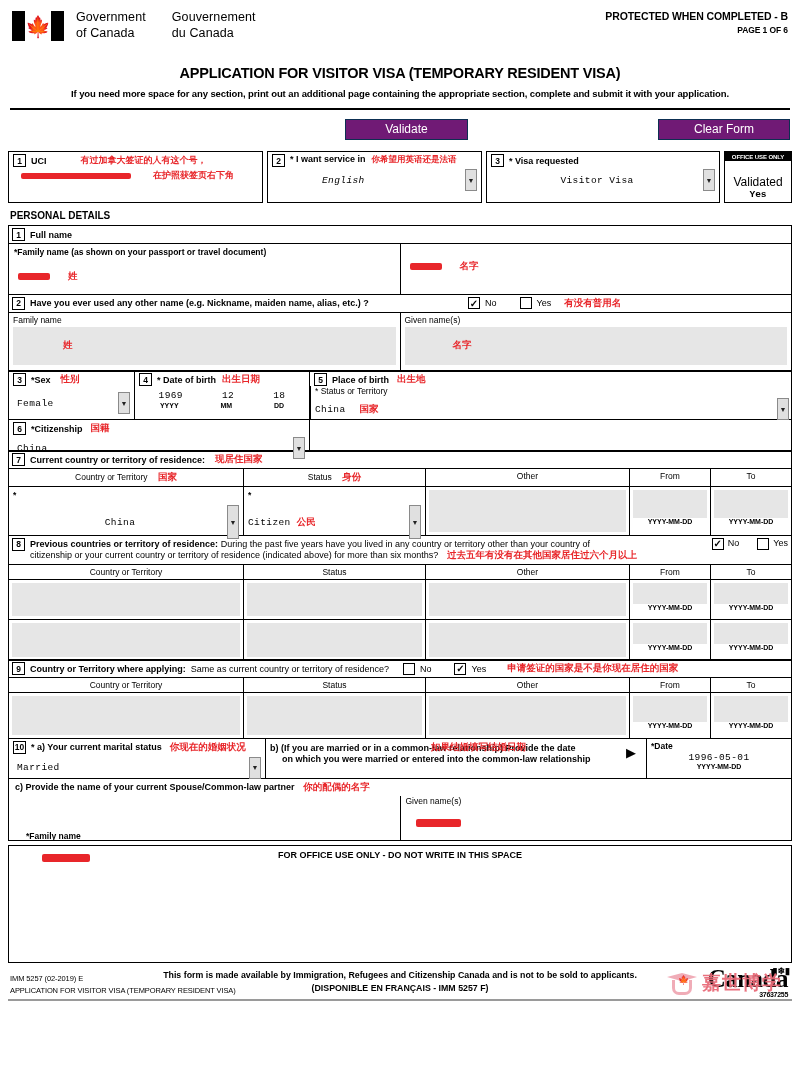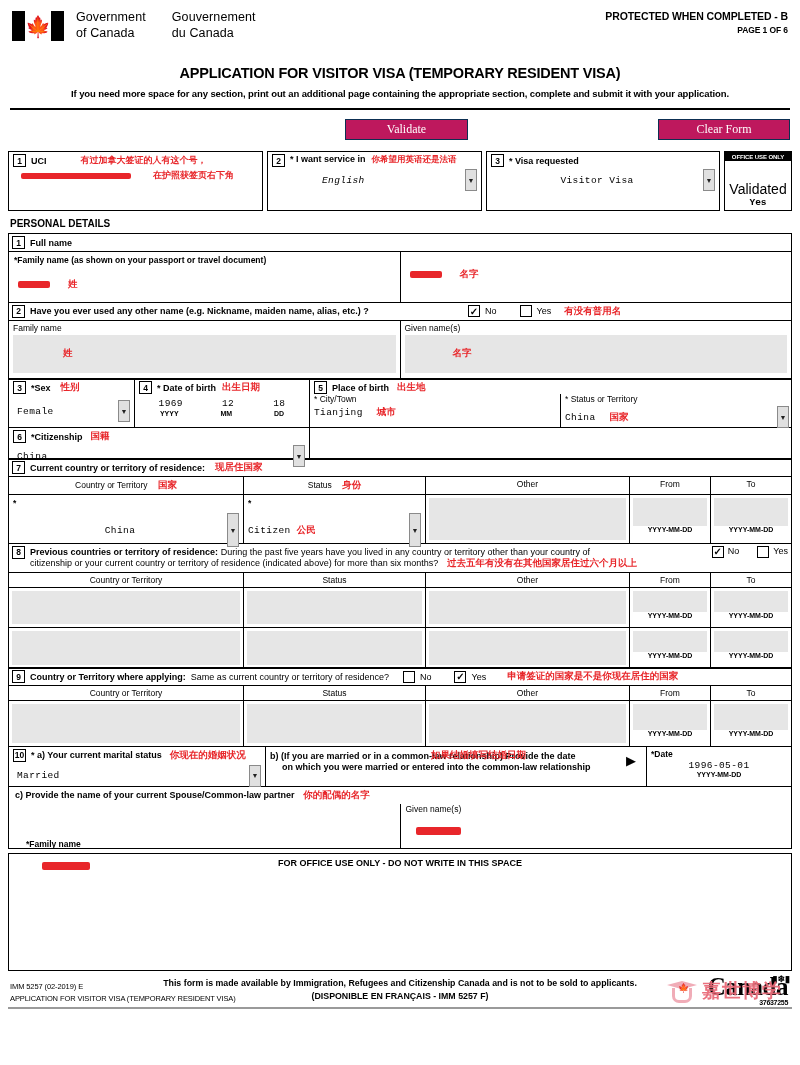--- a/index.html
+++ b/index.html
@@ -31,23 +31,23 @@
   
   .titlewrap { text-align:center; margin-top:24px; }
   .title { font-size:14.5px; font-weight:bold; letter-spacing:-.2px;}
   .subtitle { font-size:9.5px; margin-top:7px; font-weight:600; letter-spacing:-.1px;}
   .rule { border-top:2.5px solid #000; margin:9px 2px 0 2px; }
 
   
   .btnrow { position:relative; height:26px; margin-top:9px; }
   .btn {
     position:absolute; top:0; height:21px; line-height:19px;
-    background:#be185d; color:#fff; text-align:center;
+    background:#701a75; color:#fff; text-align:center;
     border:1px solid #0d2f52; font-size:12px; cursor:pointer;
-    font-family:Liberation Serif, serif;
+    font-family:Liberation Sans, sans-serif;
   }
   .btn.validate { left:337px; width:123px; }
   .btn.clear { right:2px; width:132px; }
 
   
   .sect { border:1.6px solid #000; margin-top:4px; }
   .numbox {
     display:inline-flex; align-items:center; justify-content:center;
     width:13px; min-width:13px; height:13px; border:1.2px solid #000;
     font-size:8.5px; font-weight:bold; margin-right:5px; flex:none;
@@ -66,21 +66,21 @@
   .redact { display:inline-block; height:7px; background:#e8262a; border-radius:2px; position:relative; }
 
   
   .strip { display:flex; align-items:stretch; margin-top:6px; gap:4px; }
   .cell { border:1.6px solid #000; position:relative; padding:2px 4px; }
   .c-uci { width:255px; }
   .c-serv { width:215px; }
   .c-visa { flex:1; }
   .office { width:68px; border:1.8px solid #000; text-align:center; }
   .office .ttl { background:#000; color:#fff; font-size:6px; font-weight:bold; padding:1.5px 0; letter-spacing:-.1px;}
-  .office .v1 { font-size:14px; padding-top:20px;text-align:center; }
+  .office .v1 { font-size:12px; padding-top:14px;text-align:center; }
   .office .v2 { font-size:9.5px; font-weight:bold; font-family:"Liberation Mono", monospace; padding-bottom:2px;}
 
   
   .pd { font-size:10px; font-weight:bold; margin:7px 0 2px 2px; }
   .bhead { display:flex; align-items:center; padding:2px 3px; border-bottom:1.3px solid #000; }
   .split { display:flex; }
   .split > div { flex:1; }
   .split > div + div { border-left:1.3px solid #000; }
   .fld { padding:3px 5px 4px 5px; min-height:26px; }
   .fldlbl { font-size:8.5px; font-weight:bold; }
@@ -286,27 +286,20 @@
         </div>
       </div>
 
       <div class="gcell" style="flex:1;padding:0;">
         <div style="display:flex;align-items:center;padding:2px 4px 0 4px;">
           <span class="numbox">5</span>
           <span class="lbl">Place of birth</span>
           <span class="cn" style="margin-left:8px;">出生地</span>
         </div>
         <div style="display:flex;">
-          <div style="width:250px;padding:0 4px;">
-            <div class="fldlbl n">* City/Town</div>
-            <div style="display:flex;align-items:center;margin-top:2px;">
-              <span class="val">Tianjing</span>
-              <span class="cn" style="margin-left:14px;">城市</span>
-            </div>
-          </div>
           <div style="flex:1;border-left:1.3px solid #000;padding:0 2px 0 4px;">
             <div class="fldlbl n">* Status or Territory</div>
             <div style="display:flex;align-items:center;justify-content:space-between;margin-top:2px;">
               <span class="val">China</span>
               <span class="cn" style="margin-left:14px;flex:1;">国家</span>
               <span class="ddarrow">▼</span>
             </div>
           </div>
         </div>
       </div>

